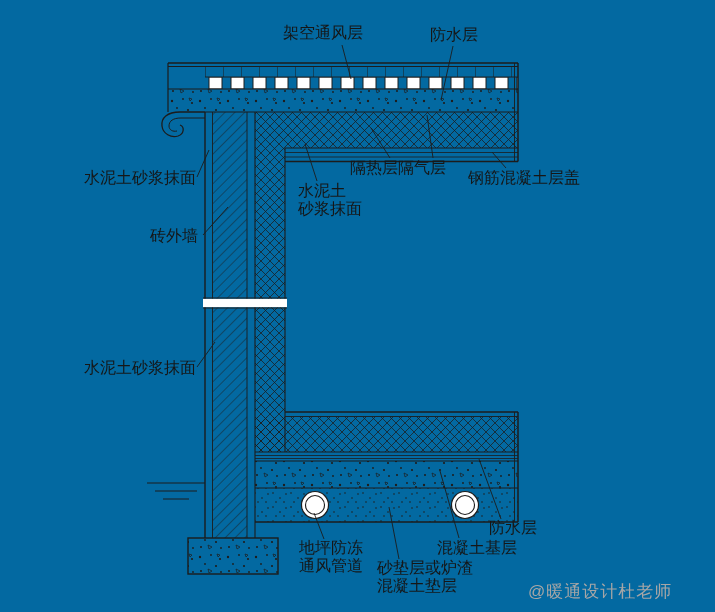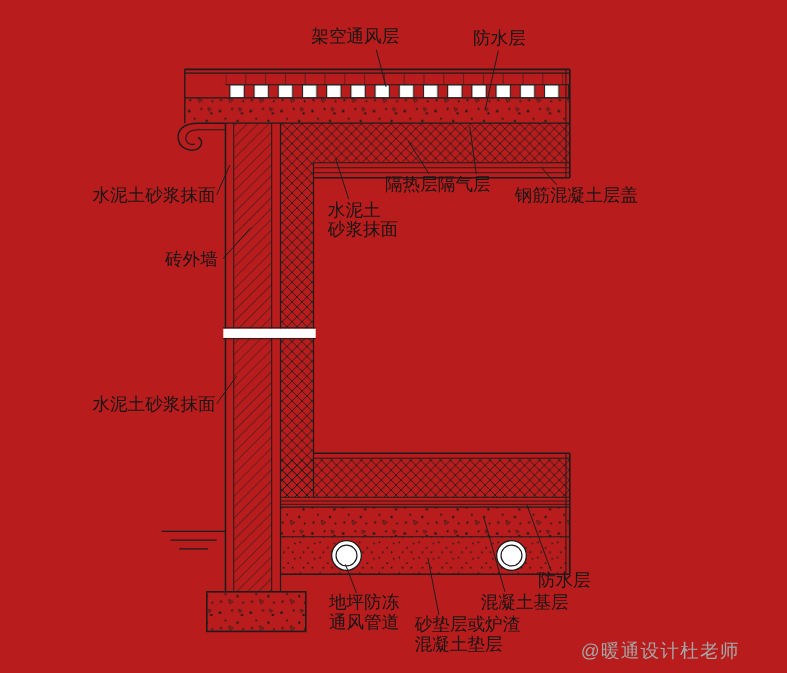--- a/index.html
+++ b/index.html
@@ -1,16 +1,16 @@
 <!DOCTYPE html>
 <html><head>
 <meta charset="utf-8">
 <style>
   html,body{margin:0;padding:0;background:#ffffff;}
-  .stage{width:715px;height:612px;background:#b91c1c;overflow:hidden;}
+  .stage{width:715px;height:612px;background:#0369a1;overflow:hidden;}
   svg{display:block;}
   .lbl{font:16px "Liberation Serif", serif; fill:#161616;}
   .wm{font:17px "Liberation Sans", sans-serif; fill:#a6a6a6; letter-spacing:1px;}
   line, path.stroke{stroke-linecap:butt;}
 </style>
 </head>
 <body>
 
 <div class="stage">
 <svg width="715" height="612" viewBox="0 0 715 612">

